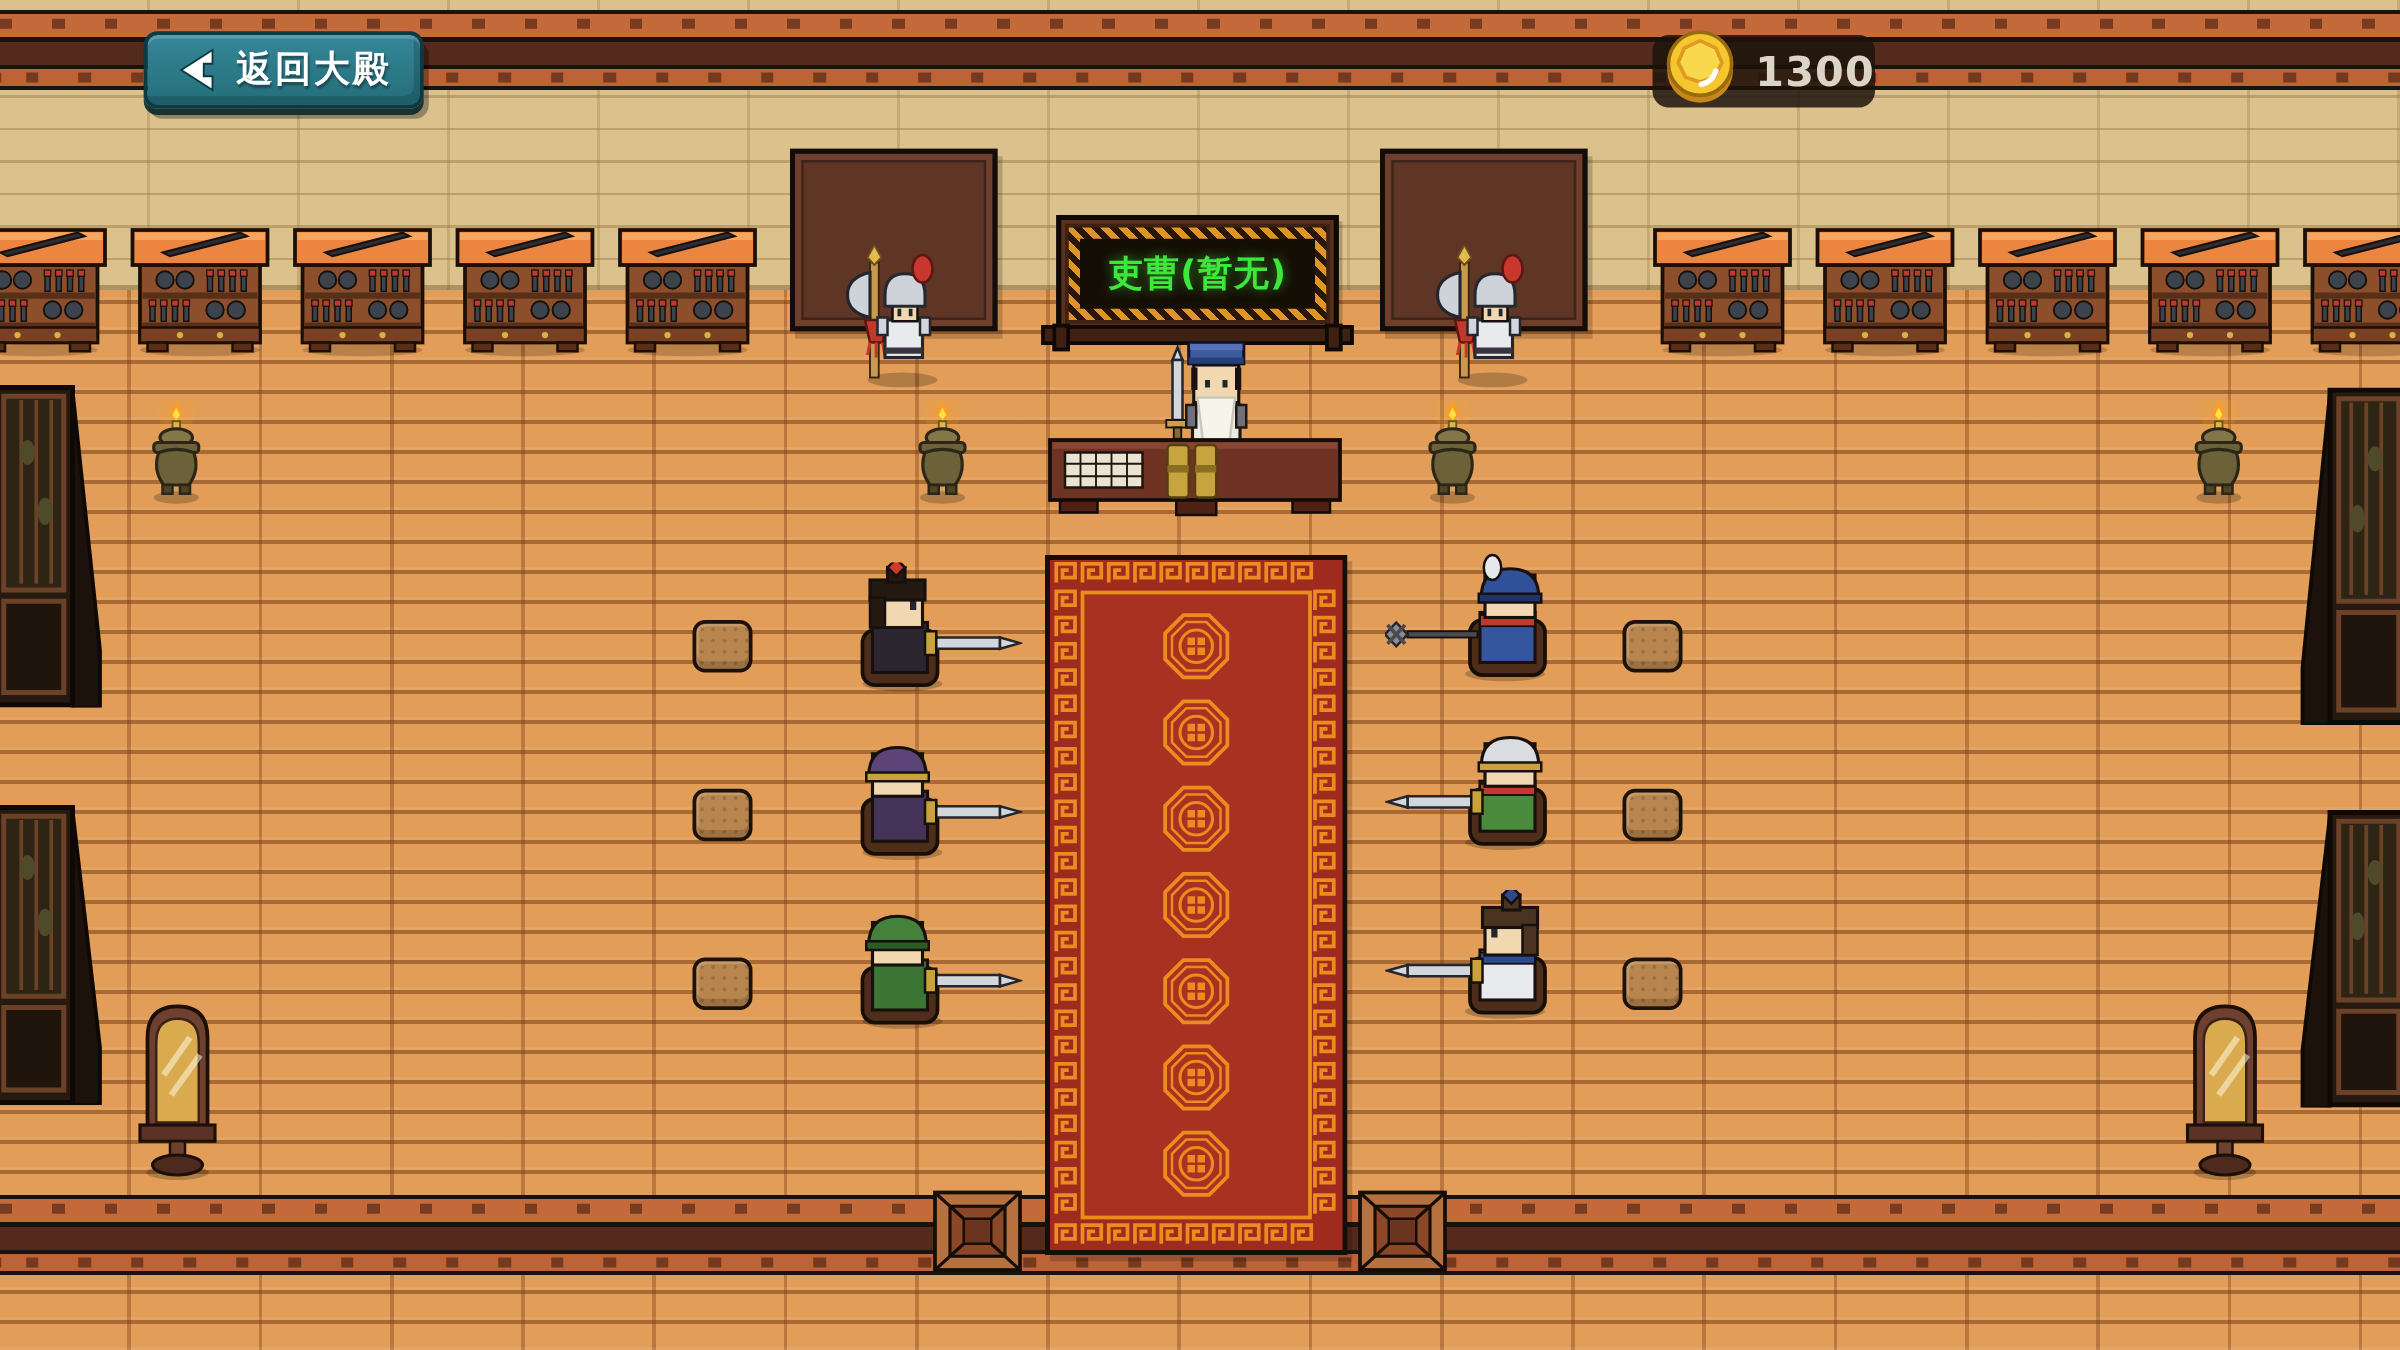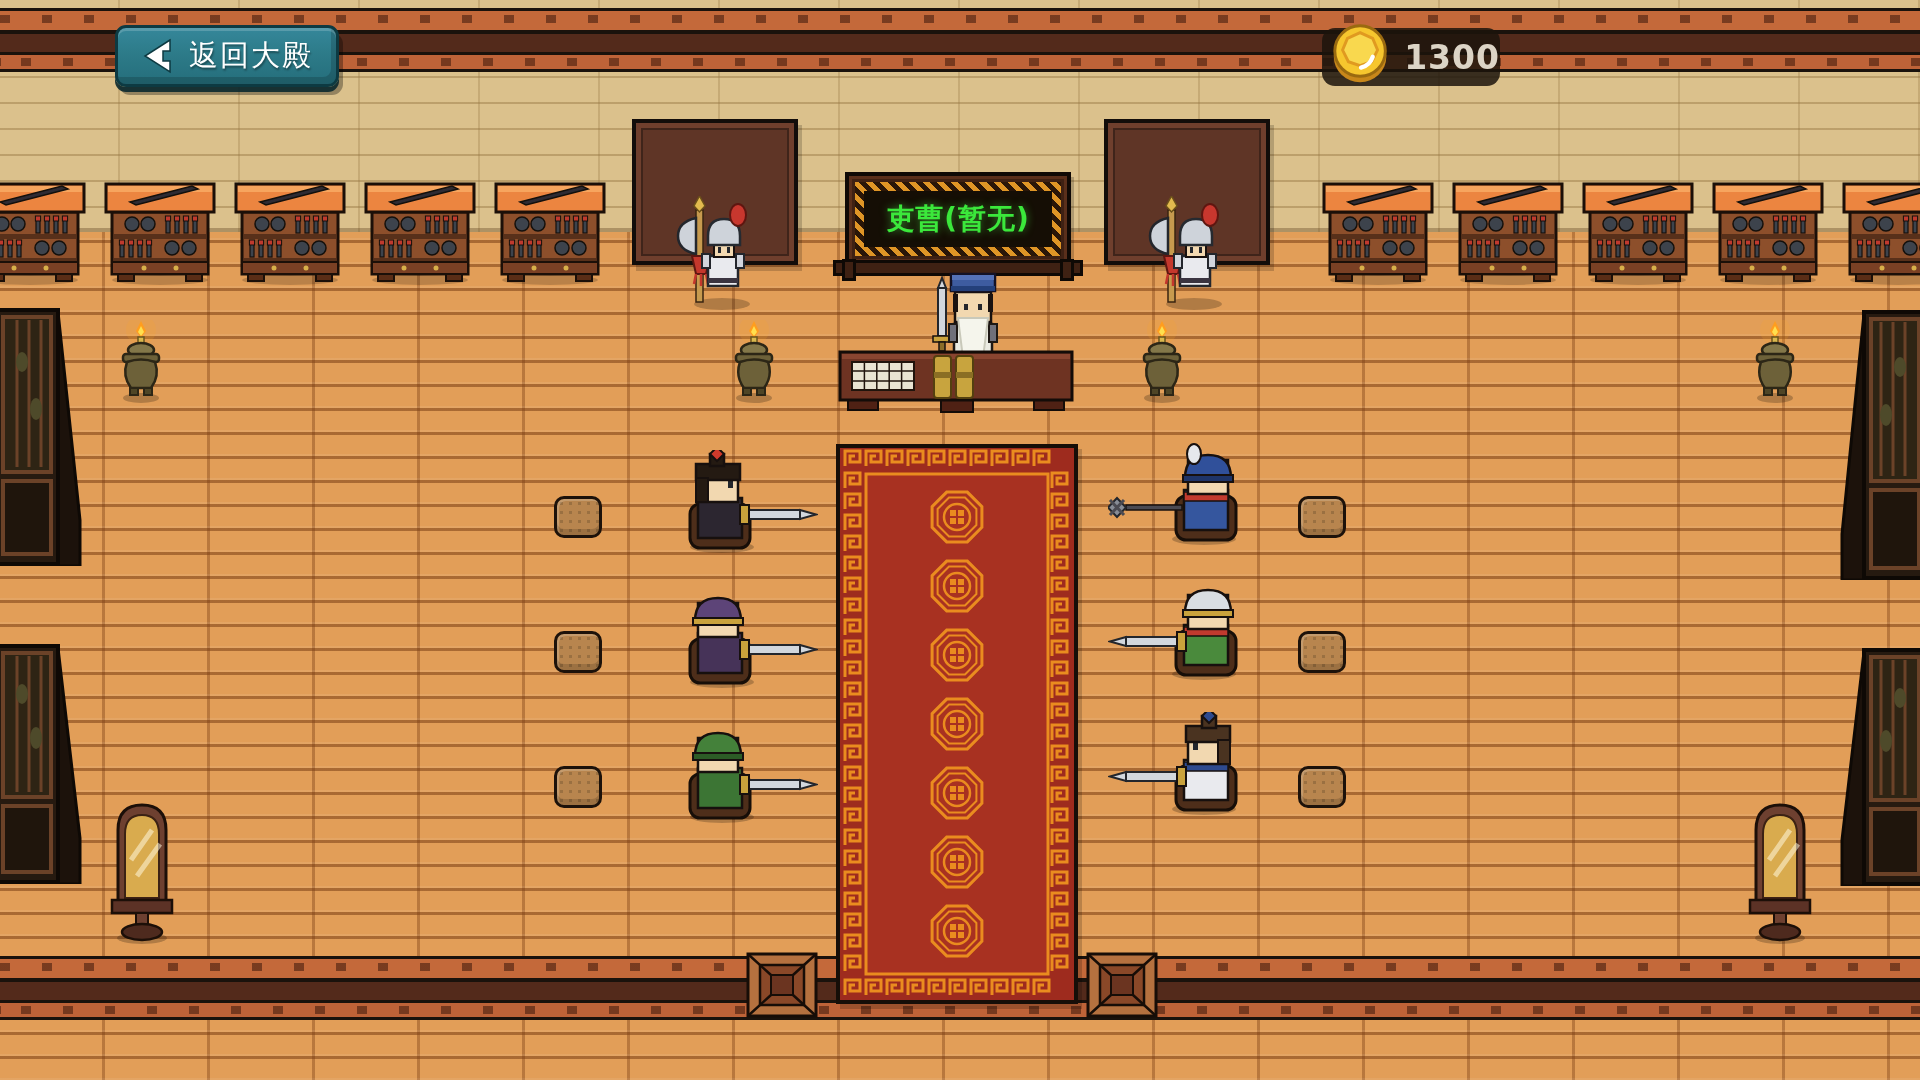--- a/index.html
+++ b/index.html
@@ -47,21 +47,21 @@
     background:#3f2113;border:3px solid #0f0905;}
   .plaque-shelf:before{left:6px;} .plaque-shelf:after{right:6px;}
   .cushion{position:absolute;width:48px;height:42px;background:#b8854e;
     border:3px solid #1d120a;border-radius:10px;box-sizing:border-box;
     background-image:radial-gradient(rgba(0,0,0,.16) 1.5px, rgba(0,0,0,0) 1.6px);
     background-size:9px 9px;
     box-shadow:inset 0 -6px 0 rgba(0,0,0,.15), inset 2px 2px 0 rgba(255,255,255,.18);}
   .hud-btn{position:absolute;display:flex;align-items:center;justify-content:center;gap:14px;
     background:linear-gradient(180deg,#35879a 0%,#2d7b89 45%,#256e7b 100%);
     border:3px solid #0d3a42;border-radius:11px;box-sizing:border-box;
-    color:#fff;font-weight:400;font-size:29px;letter-spacing:2px;cursor:pointer;
+    color:#fff;font-weight:700;font-size:29px;letter-spacing:2px;cursor:pointer;
     text-shadow:1px 2px 2px rgba(0,0,0,.4);
     box-shadow:0 5px 0 rgba(10,40,46,.9), 4px 8px 0 rgba(0,0,0,.32),
       inset 0 3px 0 rgba(255,255,255,.18), inset -5px -7px 0 rgba(0,0,0,.16);}
   .hud-back{left:115px;top:25px;width:224px;height:62px;}
   .hud-talent{left:1518px;top:25px;width:210px;height:62px;}
   .coin-panel{position:absolute;left:1322px;top:28px;width:178px;height:58px;
     background:rgba(28,20,12,.85);border-radius:13px;display:flex;align-items:center;
     color:#dcd4c6;font-size:33px;font-weight:700;letter-spacing:1px;}
   .coin-panel svg{margin-left:6px;margin-top:-10px;}
   .coin-panel span{margin-left:12px;}

